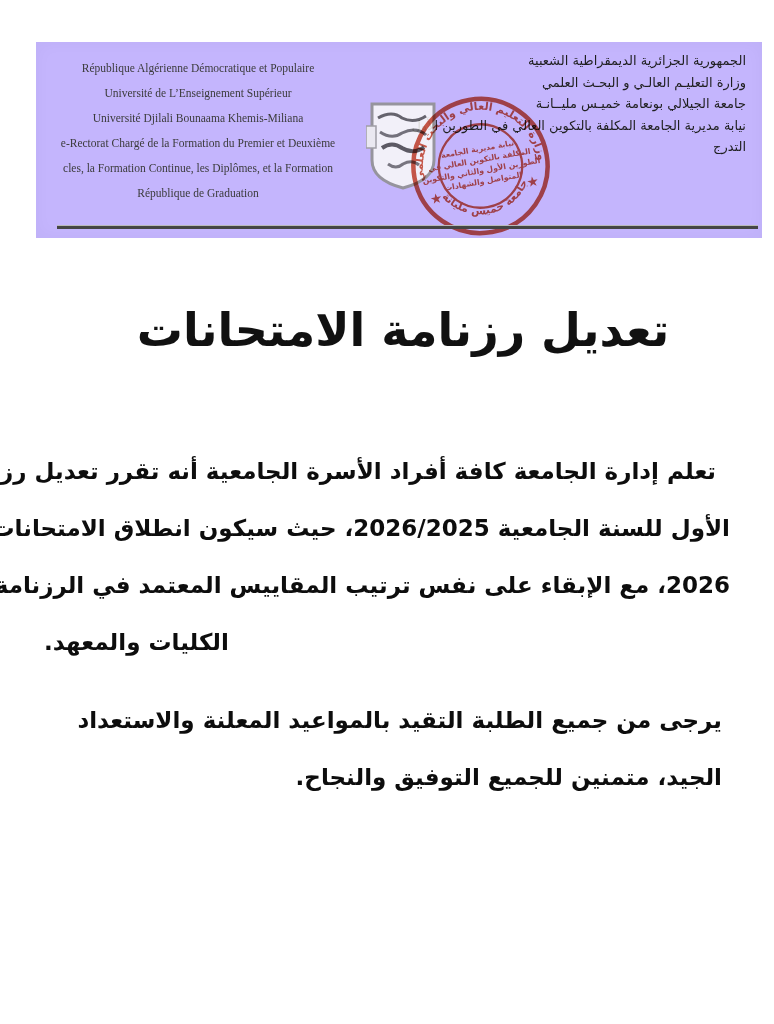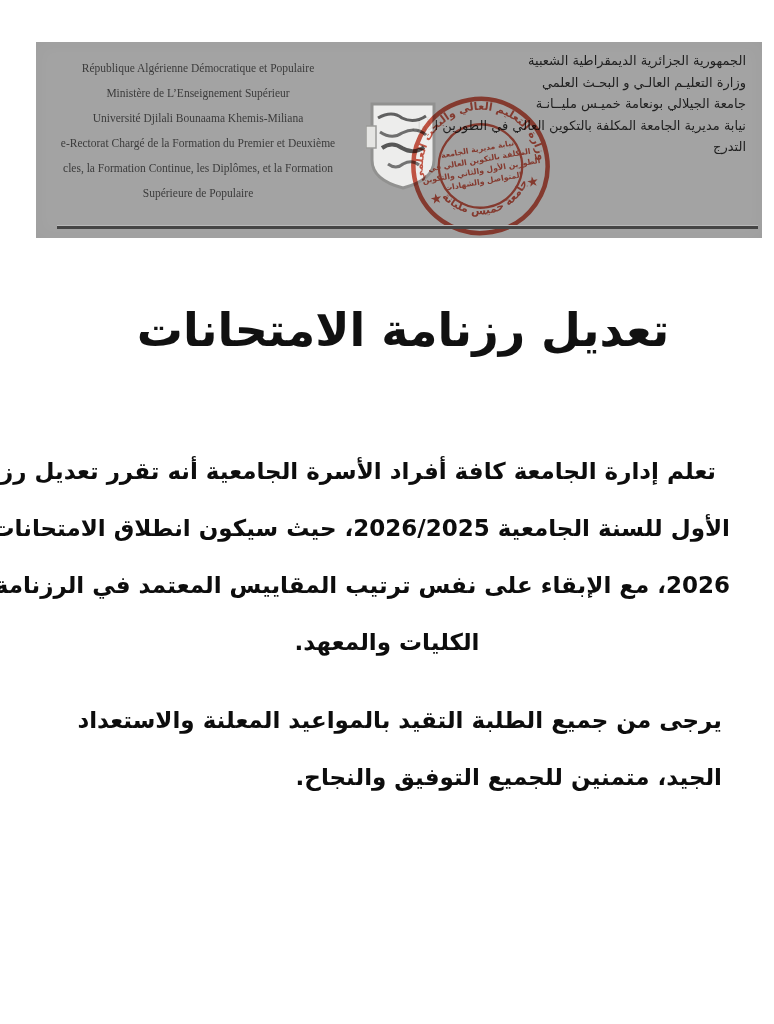--- a/index.html
+++ b/index.html
@@ -10,21 +10,21 @@
     overflow:hidden;
     font-family:"DejaVu Sans",sans-serif;
   }
   .page{position:absolute;inset:0;}
 
   
   .letterhead{
     position:absolute;
     left:36px;top:42px;
     width:726px;height:196px;
-    background:#a3a3a3;
+    background:#c4b5fd;
     box-shadow:inset 0 0 18px rgba(0,0,0,0.03);
     overflow:hidden;
   }
   .fr-block{
     position:absolute;
     left:-18px;top:14px;width:360px;
     text-align:center;
     font-family:"Liberation Serif",serif;
     font-size:11.5px;color:#3b3b3b;
     line-height:25px;
@@ -76,43 +76,43 @@
     direction:rtl;
     font-size:23px;font-weight:bold;color:#0d0d0d;
     line-height:57px;
   }
   .body-text .jline{
     text-align:justify;
     text-align-last:justify;
     height:57px;white-space:nowrap;
   }
   .body-text .jline.first{padding-right:14px;}
-  .body-text .rline{text-align:center;height:57px;}
+  .body-text .rline{text-align:left;height:57px;}
   .closing{
     position:absolute;
     left:28px;top:692px;width:694px;
     direction:rtl;text-align:right;
     font-size:23px;font-weight:bold;color:#0d0d0d;
     line-height:57px;
   }
 </style>
 </head>
 <body>
 
 <div class="page">
 
   <div class="letterhead">
 
     <div class="fr-block">
       <div class="ln">République Algérienne Démocratique et Populaire</div>
-      <div class="ln">Ministère de L’Enseignement Supérieur</div>
+      <div class="ln">Université de L’Enseignement Supérieur</div>
       <div class="ln">Université Djilali Bounaama Khemis-Miliana</div>
       <div class="ln">e-Rectorat Chargé de la Formation du Premier et Deuxième</div>
       <div class="ln">cles, la Formation Continue, les Diplômes, et la Formation</div>
-      <div class="ln">Supérieure de Populaire</div>
+      <div class="ln">République de Graduation</div>
     </div>
 
     <div class="ar-block">
       <div class="ln">الجمهورية الجزائرية الديمقراطية الشعبية</div>
       <div class="ln">وزارة التعليـم العالـي و البحـث العلمي</div>
       <div class="ln">جامعة الجيلالي بونعامة خميـس مليــانـة</div>
       <div class="ln">نيابة مديرية الجامعة المكلفة بالتكوين العالي في الطورين الأول</div>
       <div class="ln">التدرج</div>
     </div>
 

